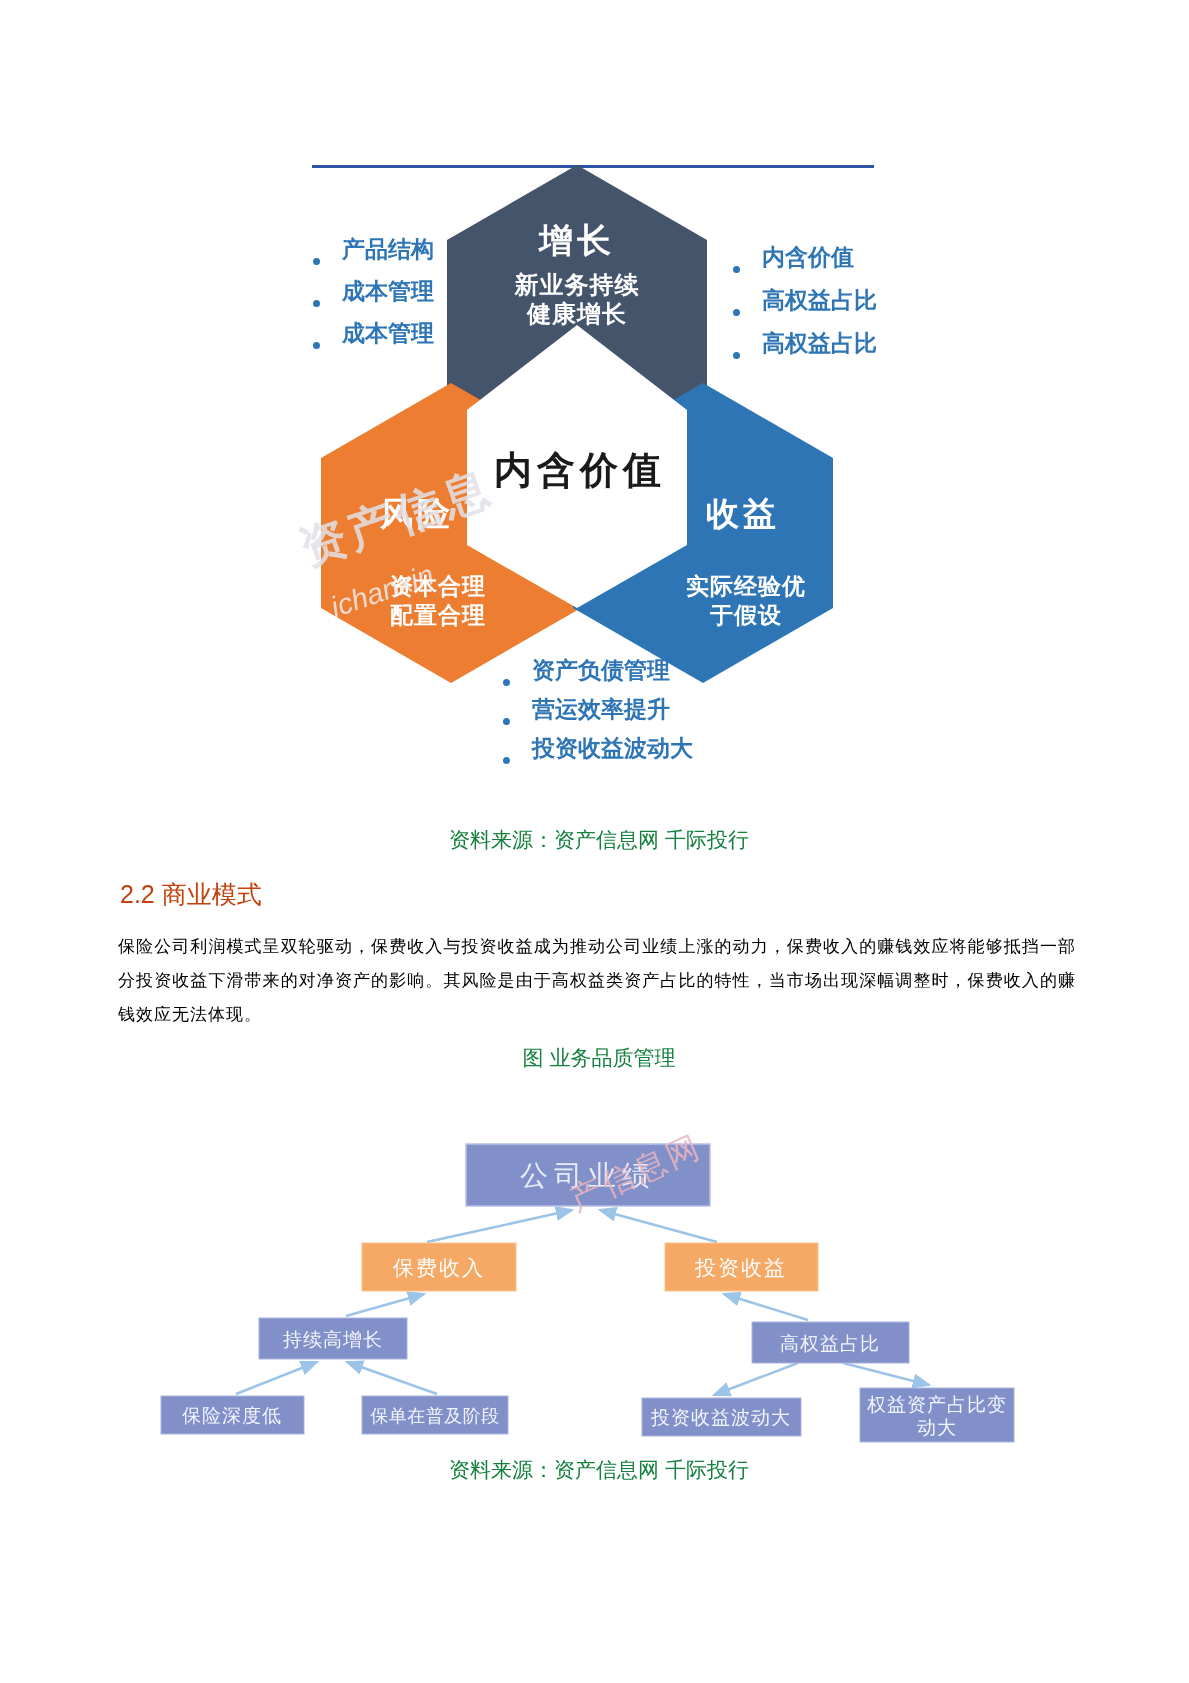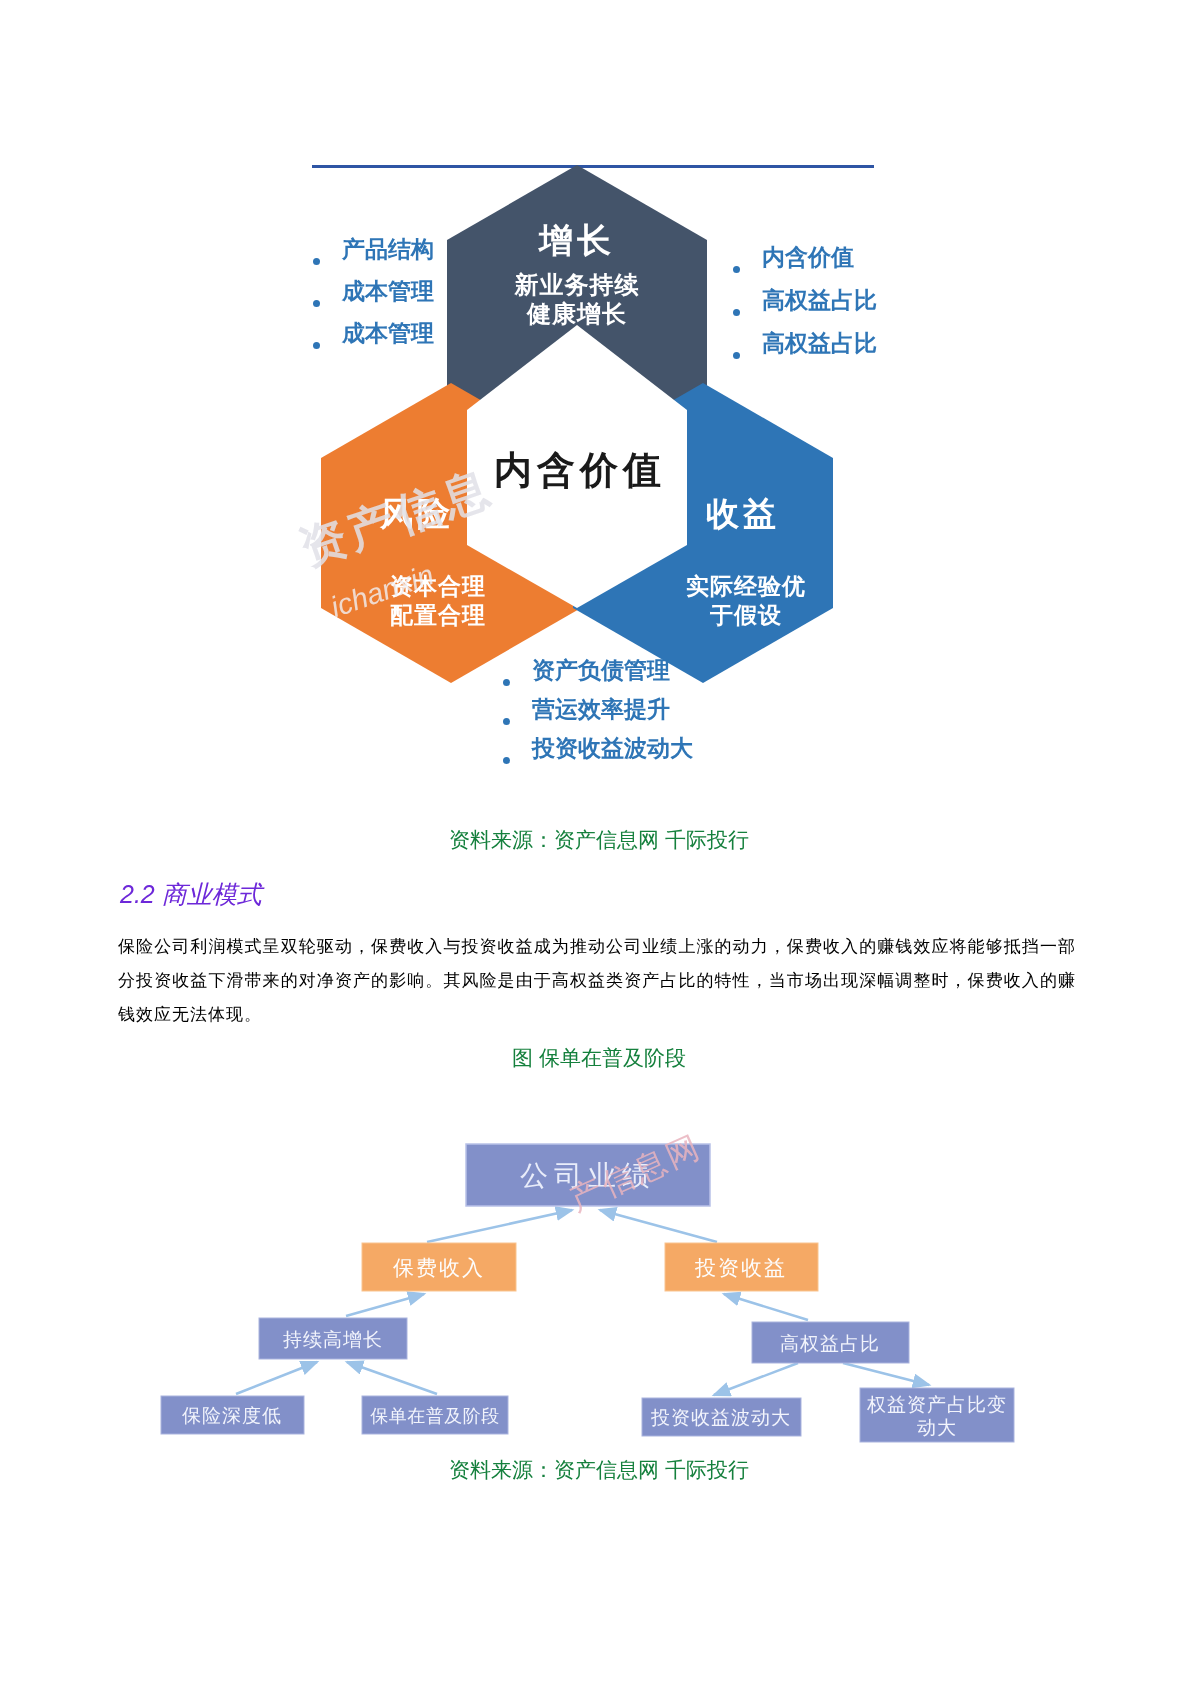--- a/index.html
+++ b/index.html
@@ -27,21 +27,21 @@
   .wm-hex2{left:332px;top:592px;font-size:29px;color:rgba(240,240,245,0.8);
     transform:rotate(-19deg);transform-origin:left center;font-style:italic;}
   .wm-tree{left:572px;top:1180px;font-size:32px;letter-spacing:3px;
     color:rgba(233,180,190,0.85);transform:rotate(-24deg);transform-origin:left center;
     font-family:"DejaVu Serif",serif;}
   
   .caption{left:120px;width:958px;text-align:center;font-size:21px;color:#15803d;}
   .caption-1{top:826px;}
   .caption-fig{top:1044px;}
   .caption-2{top:1456px;}
-  .sec-heading{left:120px;top:878px;font-size:25px;color:#6d28d9;font-style:italic;}
+  .sec-heading{left:120px;top:878px;font-size:25px;color:#c2410c;}
   .body-par{
     left:118px;top:930px;width:958px;font-size:17px;line-height:34px;
     letter-spacing:1px;text-align:justify;color:#000;
   }
   svg text{font-family:"Liberation Sans",sans-serif;}
   svg .tree-label{font-family:"DejaVu Serif",serif;}
 </style>
 </head>
 <body>
 
@@ -116,21 +116,21 @@
   </div>
   <div class="bullet-item">
     <span class="bullet-dot"></span>
     <span>投资收益波动大</span>
   </div>
 </div>
 
 <div class="abs caption caption-1">资料来源：资产信息网 千际投行</div>
 <div class="abs sec-heading">2.2 商业模式</div>
 <p class="abs body-par" style="margin:0;">保险公司利润模式呈双轮驱动，保费收入与投资收益成为推动公司业绩上涨的动力，保费收入的赚钱效应将能够抵挡一部分投资收益下滑带来的对净资产的影响。其风险是由于高权益类资产占比的特性，当市场出现深幅调整时，保费收入的赚钱效应无法体现。</p>
-<div class="abs caption caption-fig">图 保单在普及阶段</div>
+<div class="abs caption caption-fig">图 业务品质管理</div>
 
 <svg class="abs" style="left:140px;top:1130px;" width="890" height="320" viewBox="0 0 890 320">
   <defs>
     <marker id="ah" markerWidth="9" markerHeight="8" refX="6.5" refY="3" orient="auto">
       <path d="M0,0 L7.5,3 L0,6 Z" fill="#9cc3e8"></path>
     </marker>
   </defs>
 
   <g stroke="#9cc3e8" stroke-width="2.5" fill="none">
     <line x1="287" y1="112" x2="432" y2="80" marker-end="url(#ah)"></line>

